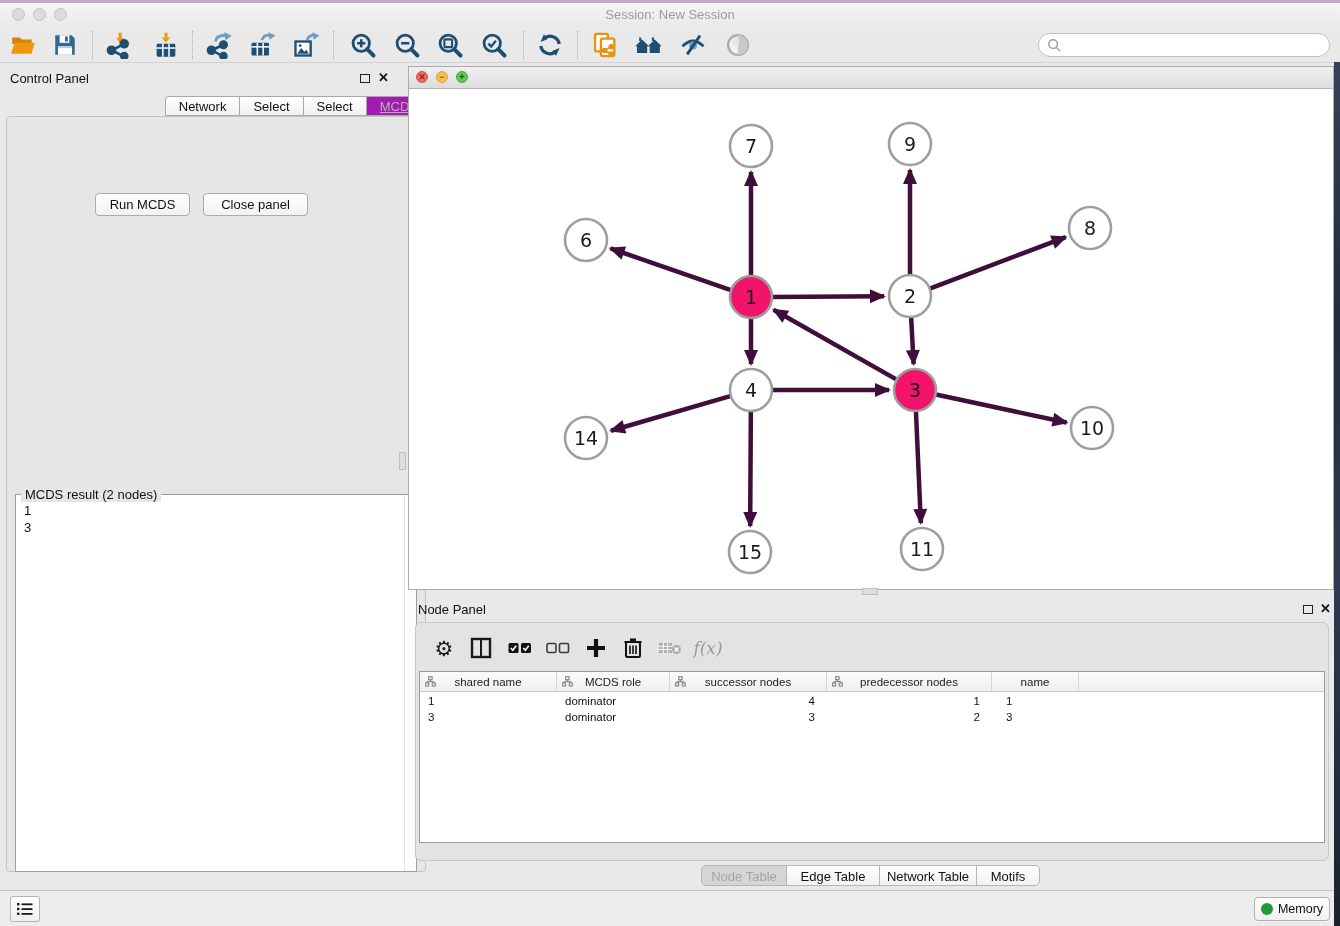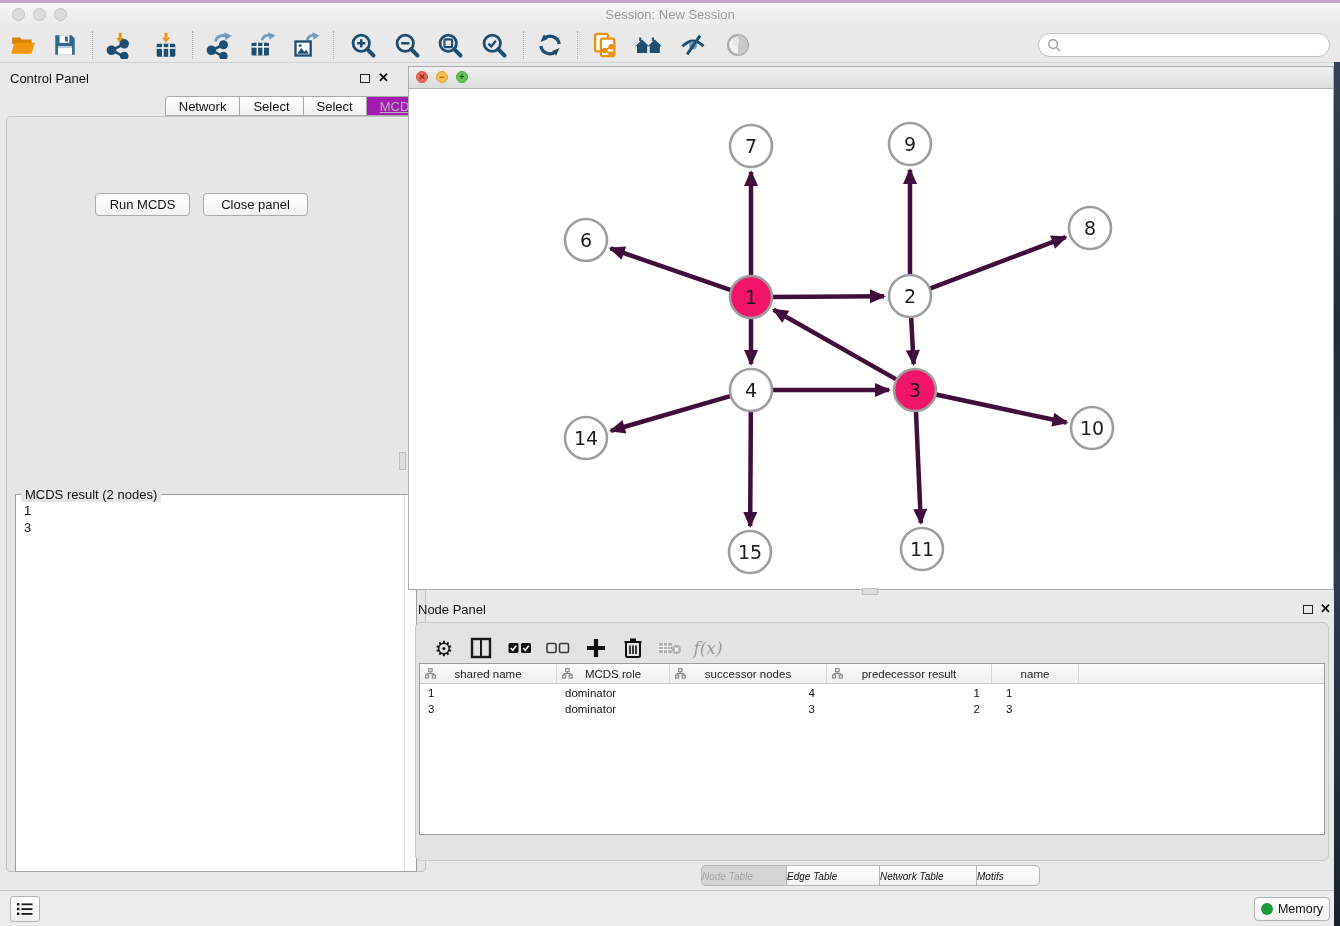--- a/index.html
+++ b/index.html
@@ -45,30 +45,30 @@
   .tl-min{left:27px;background:#F6BE50;border:1px solid #DFA03E;color:#985700;}
   .tl-zoom{left:47px;background:#62C454;border:1px solid #4AA93D;color:#0B5B00;}
   .net-canvas{position:absolute;left:0;top:21px;}
   .splitter-v{position:absolute;left:399px;top:452px;width:7px;height:18px;background:#DDD;border:1px solid #BFBFBF;box-sizing:border-box;z-index:5;}
   .splitter-h{position:absolute;left:862px;top:588px;width:16px;height:7px;background:#DDD;border:1px solid #BFBFBF;box-sizing:border-box;z-index:5;}
   
   .table-panel{position:absolute;left:408px;top:597px;width:926px;height:289px;}
   .tp-box{position:absolute;left:7px;right:5px;top:25px;height:237px;background:#E3E3E3;border:1px solid #C8C8C8;border-radius:6px;}
   .tp-toolbar{position:absolute;left:0;top:0;height:50px;width:100%;}
   .tpicon{position:absolute;top:10px;width:32px;height:30px;display:flex;align-items:center;justify-content:center;}
-  .tp-grid{position:absolute;left:3px;right:3px;top:40px;height:172px;background:#FFF;border:1px solid #9B9B9B;box-sizing:border-box;overflow:hidden;}
+  .tp-grid{position:absolute;left:3px;right:3px;top:48px;height:172px;background:#FFF;border:1px solid #9B9B9B;box-sizing:border-box;overflow:hidden;}
   .grid-header{display:flex;height:19px;background:linear-gradient(#FBFBFB,#EFEFEF);border-bottom:1px solid #C9C9C9;}
   .grid-hcell{display:flex;align-items:center;justify-content:center;gap:5px;font-size:11.5px;color:#222;border-right:1px solid #D6D6D6;box-sizing:border-box;position:relative;}
   .grid-hcell .hier{position:absolute;left:5px;top:4px;}
   .grid-row{display:flex;height:16px;font-size:11.5px;color:#111;}
   .grid-cell{box-sizing:border-box;overflow:hidden;white-space:nowrap;}
   .al{text-align:left;padding-left:8px;}
   .ar{text-align:right;padding-right:12px;}
   .tp-tabs{position:absolute;left:50%;transform:translateX(-50%);top:268px;display:flex;z-index:6;}
-  .tp-tab{height:21px;line-height:21px;text-align:left;font-size:10px;color:#111;background:linear-gradient(#FFF,#F2F2F2);border:1px solid #B5B5B5;margin-left:-1px;box-sizing:border-box;font-style:italic;}
+  .tp-tab{height:21px;line-height:21px;text-align:center;font-size:13px;color:#111;background:linear-gradient(#FFF,#F2F2F2);border:1px solid #B5B5B5;margin-left:-1px;box-sizing:border-box;}
   .tp-tab:first-child{border-radius:5px 0 0 5px;}
   .tp-tab:last-child{border-radius:0 5px 5px 0;}
   .tp-tab.selected{background:#D5D5D5;color:#A5A5A5;}
   
   .statusbar{position:absolute;left:0;top:890px;width:1340px;height:36px;background:#ECECEC;border-top:1px solid #C6C6C6;box-sizing:border-box;}
   .list-btn{position:absolute;left:10px;top:5px;width:30px;height:26px;background:linear-gradient(#FFF,#EFEFEF);border:1px solid #B2B2B2;border-radius:3px;display:flex;align-items:center;justify-content:center;box-sizing:border-box;}
   .memory-btn{position:absolute;right:10px;top:6px;width:76px;height:24px;background:linear-gradient(#FFF,#F0F0F0);border:1px solid #B2B2B2;border-radius:4px;display:flex;align-items:center;justify-content:center;gap:5px;font-size:12.5px;color:#111;box-sizing:border-box;}
   .mem-dot{width:12px;height:12px;border-radius:50%;background:#1F9A3C;}
   .fx-label{font-family:"DejaVu Serif","Liberation Serif",serif;font-style:italic;font-size:17px;color:#9A9A9A;}
   .gear-glyph{font-size:21px;color:#1A1A1A;line-height:21px;}
@@ -463,21 +463,21 @@
               <g fill="none" stroke="#8C8C8C" stroke-width="1.2">
                 <rect x="3.7" y="0.7" width="3.4" height="3"></rect>
                 <line x1="5.4" y1="3.7" x2="5.4" y2="5.6"></line>
                 <line x1="2" y1="5.6" x2="8.8" y2="5.6"></line>
                 <line x1="2" y1="5.6" x2="2" y2="7"></line>
                 <line x1="8.8" y1="5.6" x2="8.8" y2="7"></line>
                 <rect x="0.6" y="7" width="3" height="3"></rect>
                 <rect x="7.3" y="7" width="3" height="3"></rect>
               </g>
             </svg>
-          <span>predecessor result</span>
+          <span>predecessor nodes</span>
         </div>
         <div class="grid-hcell" style="width:87px">
           <span>name</span>
         </div>
       </div>
       <div style="height:3px"></div>
       <div class="grid-row">
         <div class="grid-cell al" style="width:137px">1</div>
         <div class="grid-cell al" style="width:113px">dominator</div>
         <div class="grid-cell ar" style="width:157px">4</div>

